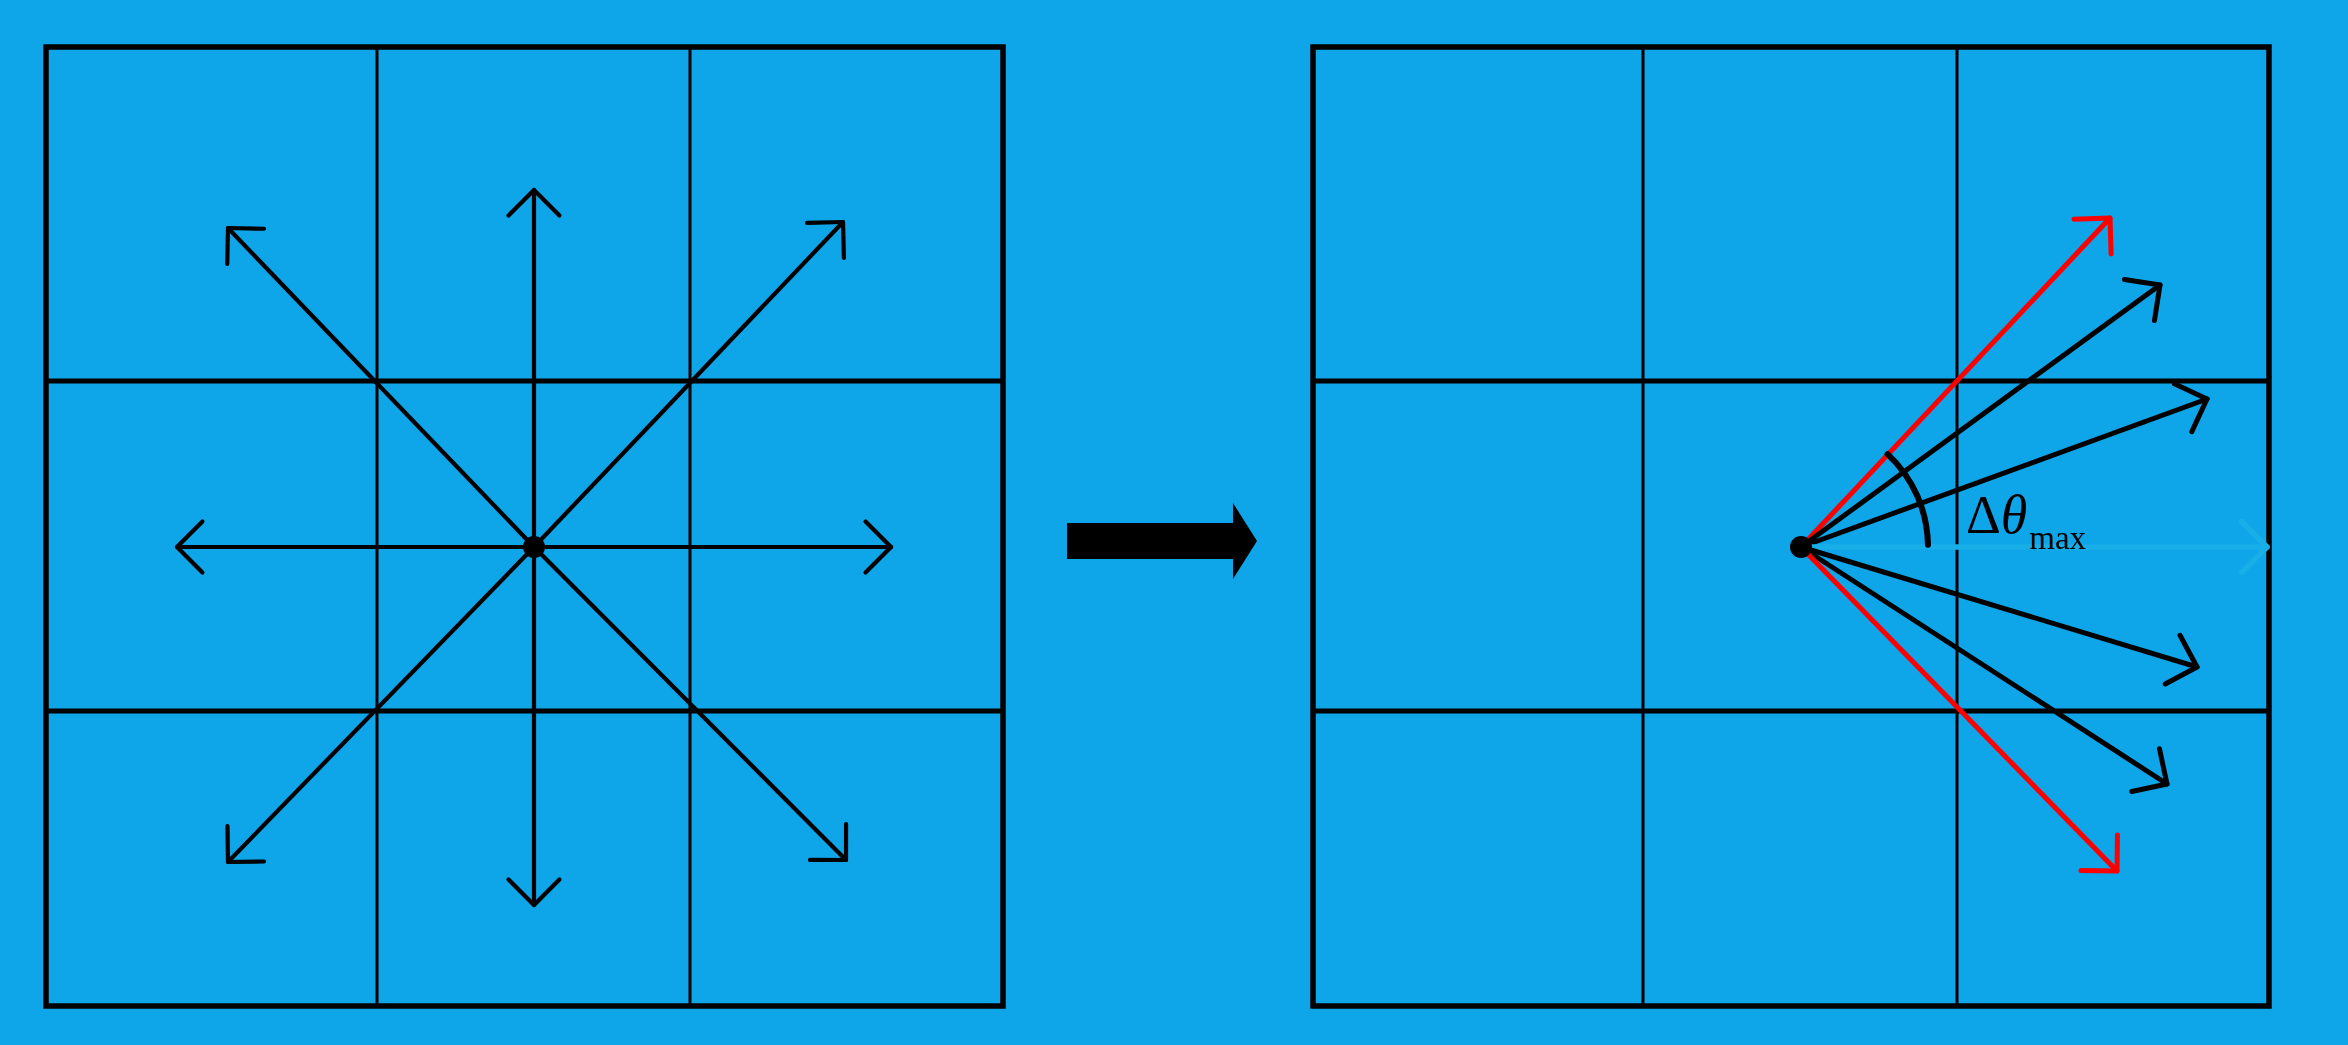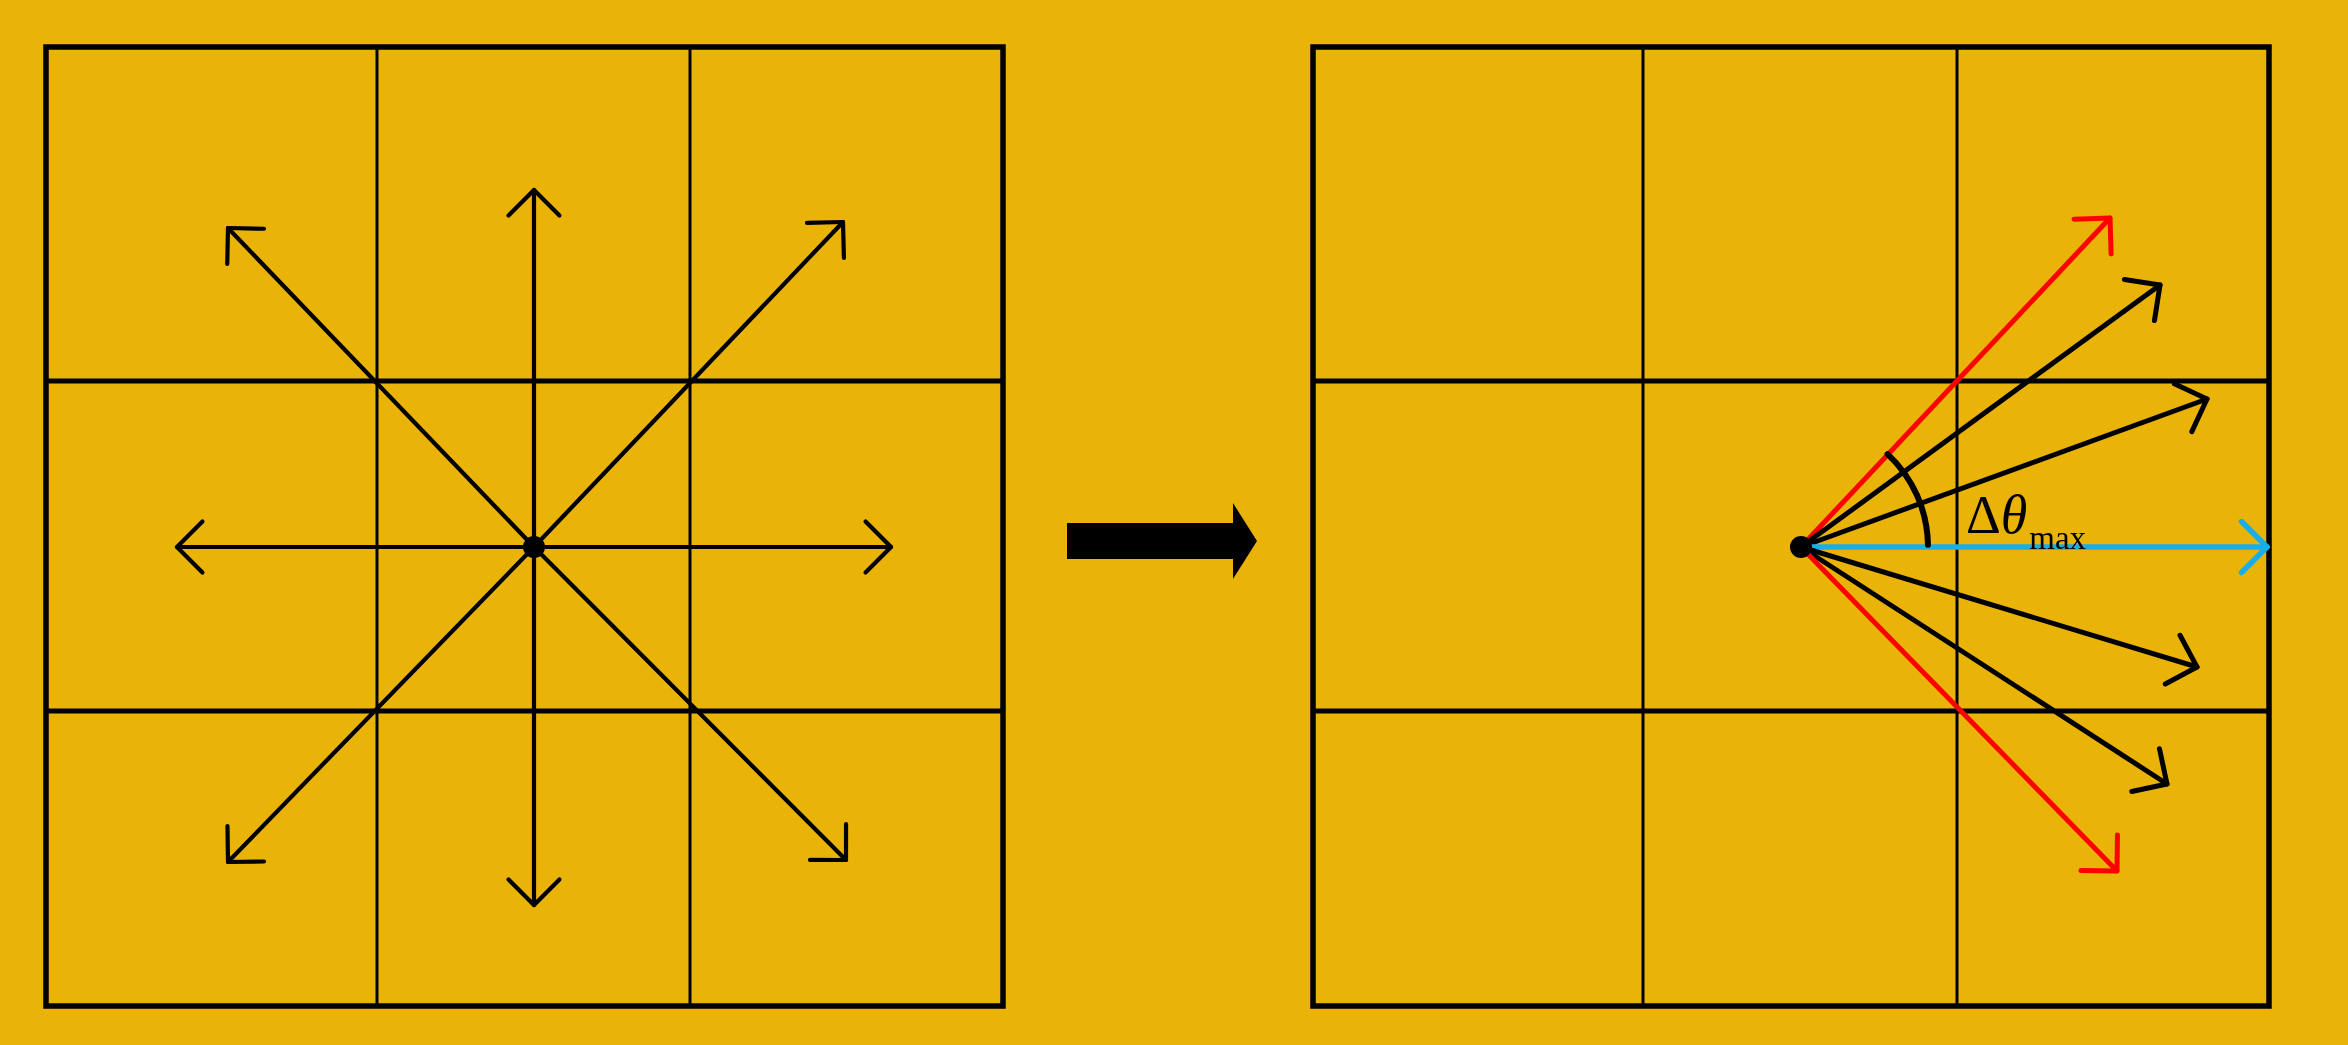--- a/index.html
+++ b/index.html
@@ -3,21 +3,21 @@
 <meta charset="utf-8">
 <style>
   html, body {
     margin: 0;
     padding: 0;
     background: #ffffff;
   }
   .stage {
     width: 2348px;
     max-width: 100%;
-    background: #eab308;
+    background: #0ea5e9;
   }
   svg {
     display: block;
     width: 100%;
     height: auto;
     font-family: "Liberation Serif", "DejaVu Serif", serif;
   }
   .theta { font-style: italic; }
 </style>
 </head>

